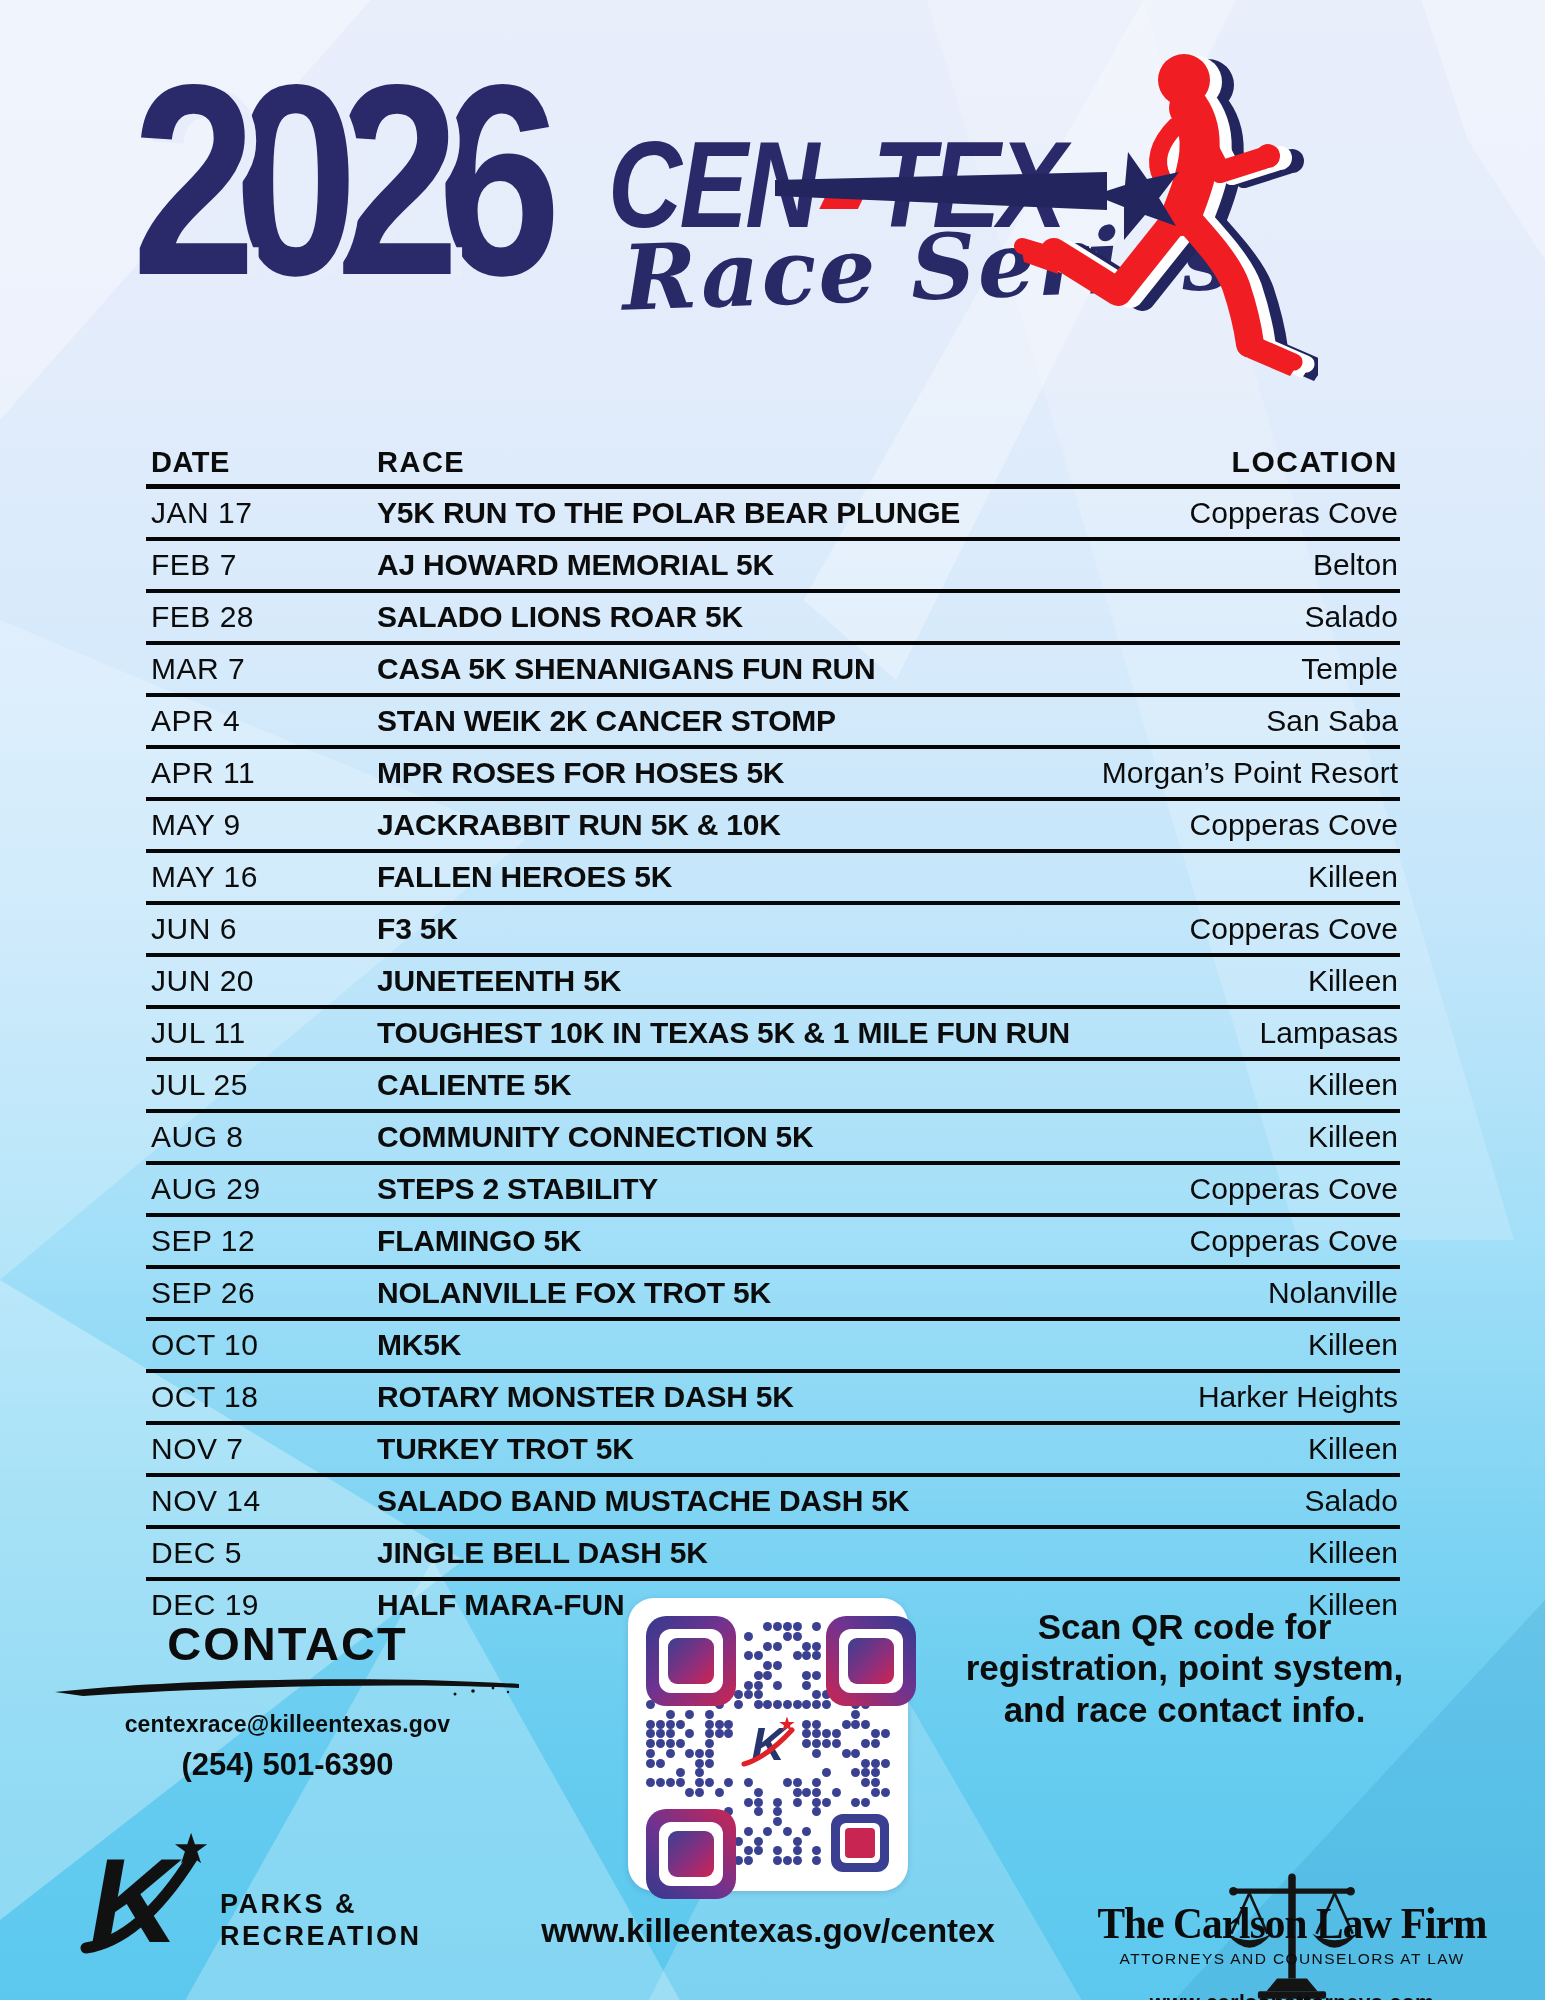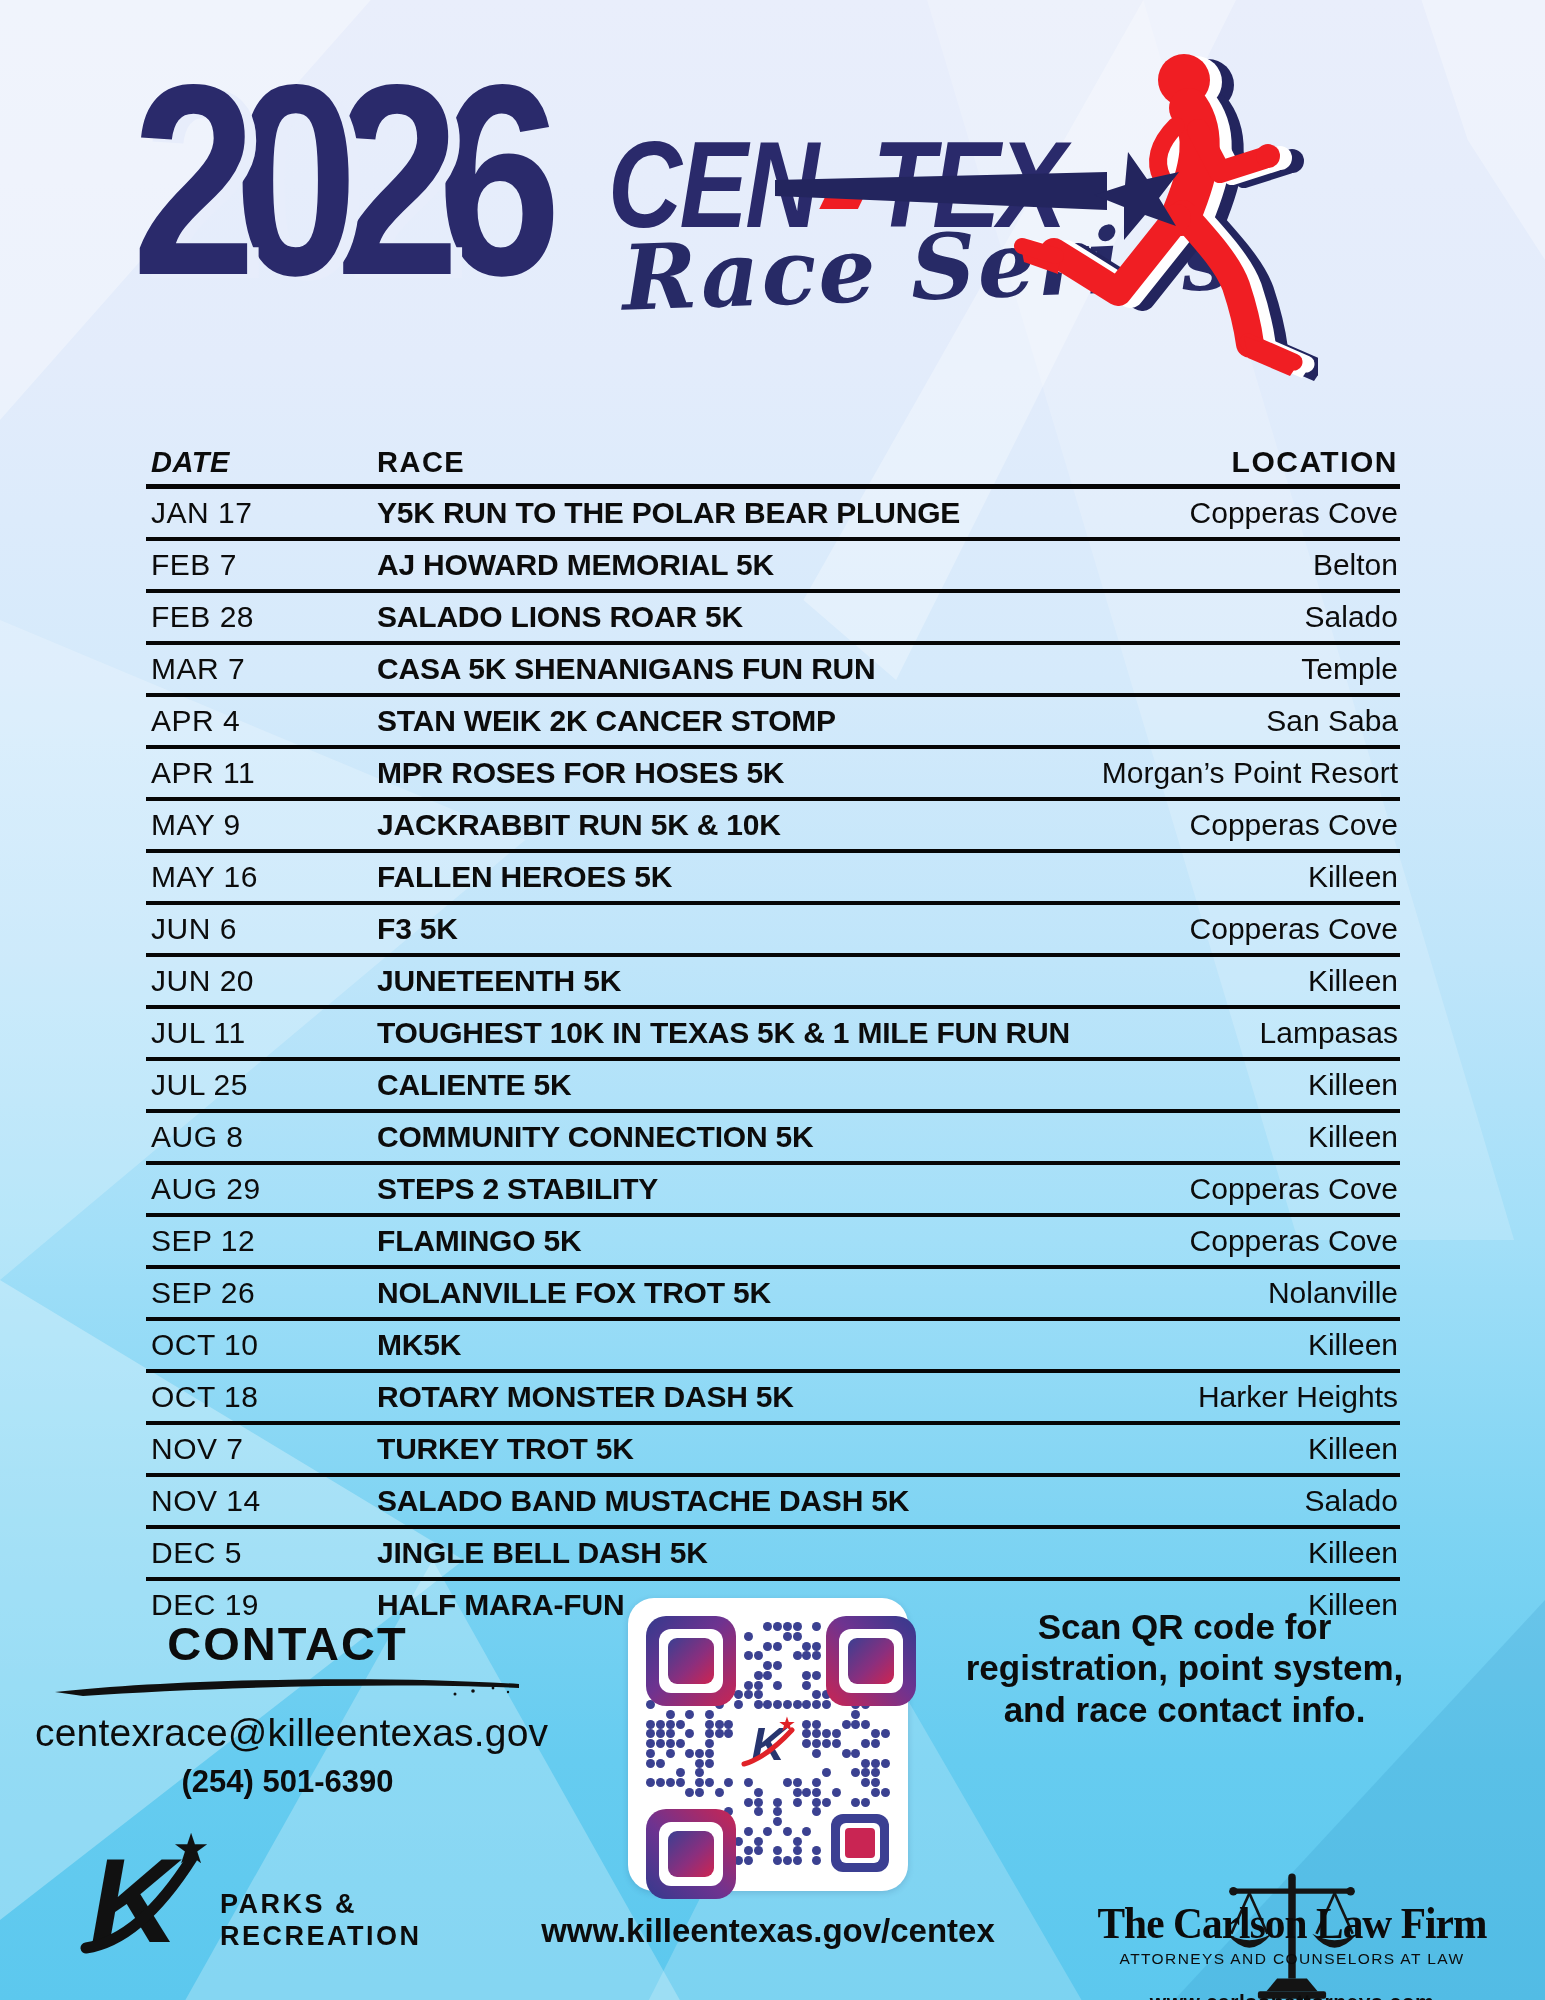--- a/index.html
+++ b/index.html
@@ -38,27 +38,27 @@
   
   .race-table{position:absolute;left:146px;top:440px;width:1254px;}
   .thead{display:flex;align-items:center;height:44px;border-bottom:5px solid #060606;
     font-weight:bold;font-size:29px;letter-spacing:1.5px;}
   .row{display:flex;align-items:center;height:48px;border-bottom:4px solid #060606;}
   .row:last-child{border-bottom:none;}
   .c-date{width:226px;padding-left:5px;font-size:30px;letter-spacing:.5px;flex:none;}
   .c-race{flex:1;font-size:30px;font-weight:bold;letter-spacing:-.2px;}
   .c-loc{flex:none;margin-left:auto;font-size:30px;text-align:right;padding-right:2px;}
   .thead .c-race{font-size:29px;font-weight:bold;letter-spacing:1.5px;}
-  .thead .c-date{font-size:29px;font-style:italic;}
+  .thead .c-date{font-size:29px;}
 
   
   .contact{position:absolute;left:35px;top:1616px;width:505px;text-align:center;}
   .contact-h{font-size:47px;font-weight:bold;letter-spacing:2px;}
   .brush{display:block;margin:4px auto 10px;}
-  .contact-email{font-size:39px;font-weight:normal;letter-spacing:.2px;margin-top:8px;}
+  .contact-email{font-size:23px;font-weight:bold;letter-spacing:.2px;margin-top:8px;}
   .contact-phone{font-size:31px;font-weight:bold;margin-top:9px;}
 
   .qr-card{position:absolute;left:628px;top:1598px;width:280px;height:293px;background:#fff;
     border-radius:26px;box-shadow:0 2px 6px rgba(30,60,110,.18);}
   .finder{position:absolute;border-radius:20px;padding:13px;
     background:linear-gradient(135deg,#343a8d 0%,#6e3390 45%,#c92553 100%);}
   .finder .mid{width:100%;height:100%;background:#fff;border-radius:12px;
     display:flex;align-items:center;justify-content:center;box-sizing:border-box;padding:9px;}
   .finder .core{width:100%;height:100%;border-radius:9px;
     background:linear-gradient(135deg,#3b3f92 0%,#8a2f7e 55%,#cf2450 100%);}

